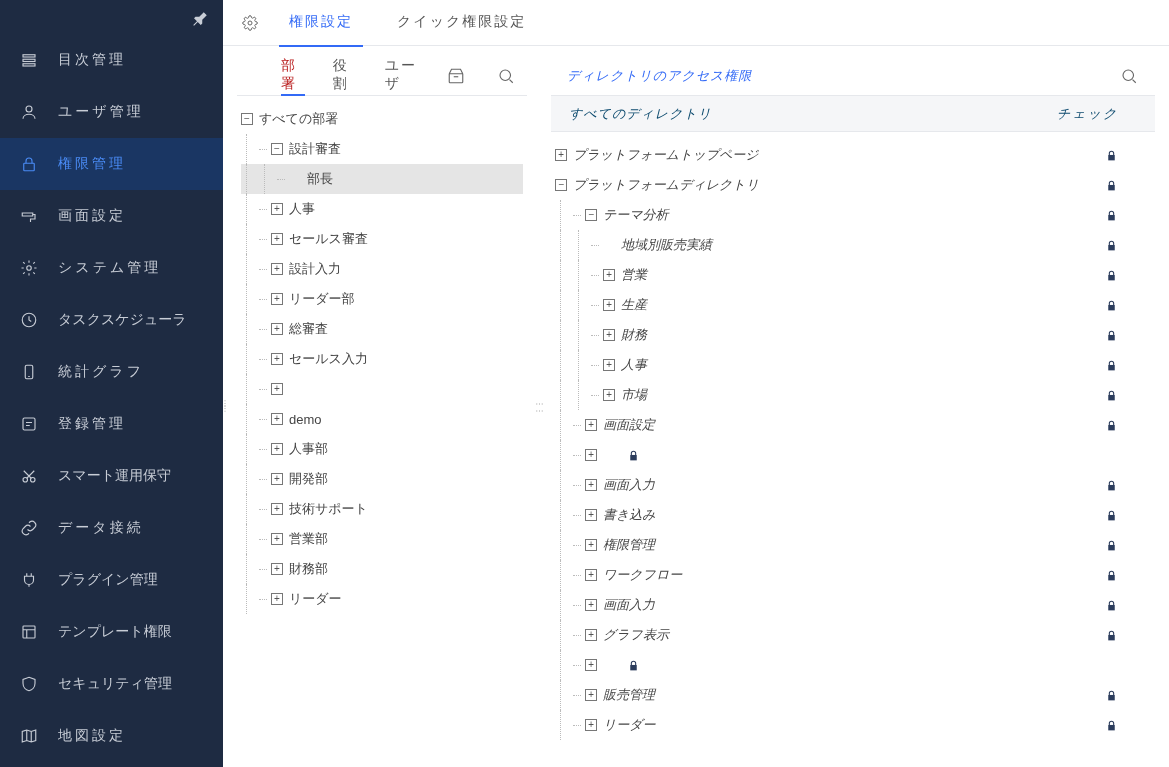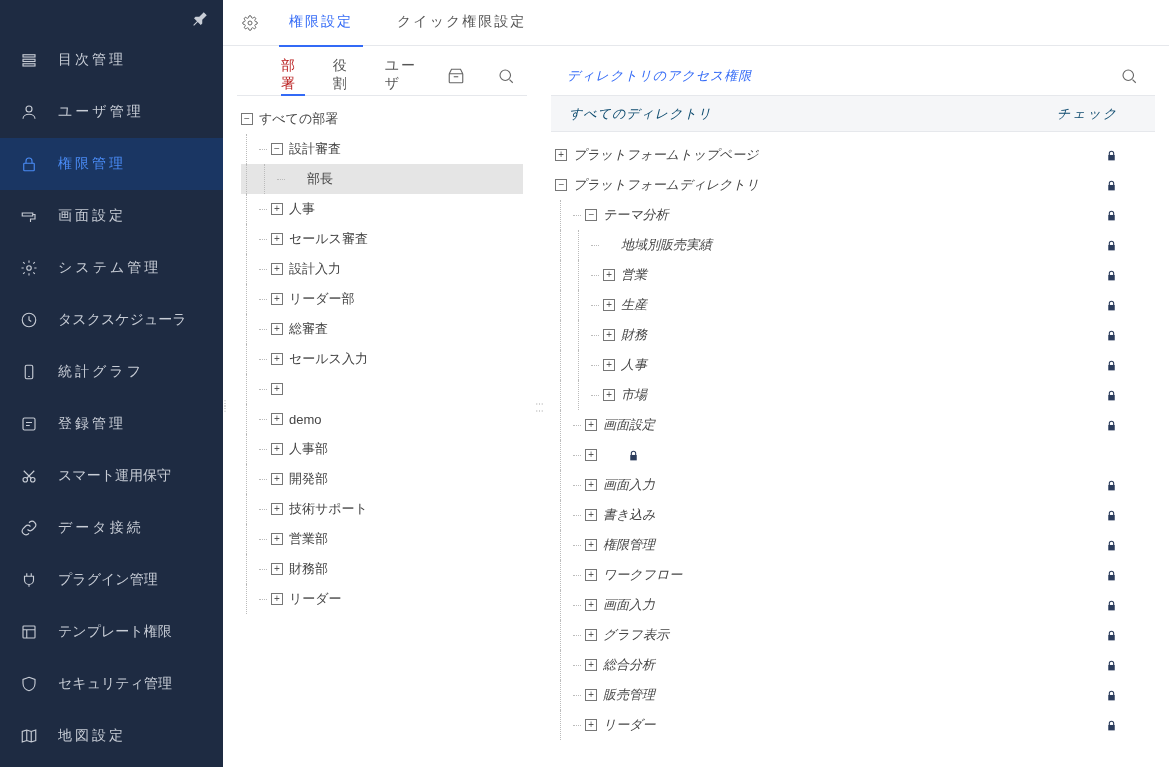--- a/index.html
+++ b/index.html
@@ -737,21 +737,20 @@
               <svg viewBox="0 0 24 24">
                 <path d="M6 11h12v10H6z"></path>
                 <path d="M8 11V8a4 4 0 0 1 8 0v3" fill="none" stroke="#2b3c5c" stroke-width="2"></path>
               </svg>
             </span>
           </div>
           <div class="tree-row">
             <span class="indent-line"></span>
             <span class="branch"></span>
             <span class="expander">+</span>
-            <span class="label">総合分析</span>
             <span class="lock">
               <svg viewBox="0 0 24 24">
                 <path d="M6 11h12v10H6z"></path>
                 <path d="M8 11V8a4 4 0 0 1 8 0v3" fill="none" stroke="#2b3c5c" stroke-width="2"></path>
               </svg>
             </span>
           </div>
           <div class="tree-row">
             <span class="indent-line"></span>
             <span class="branch"></span>

